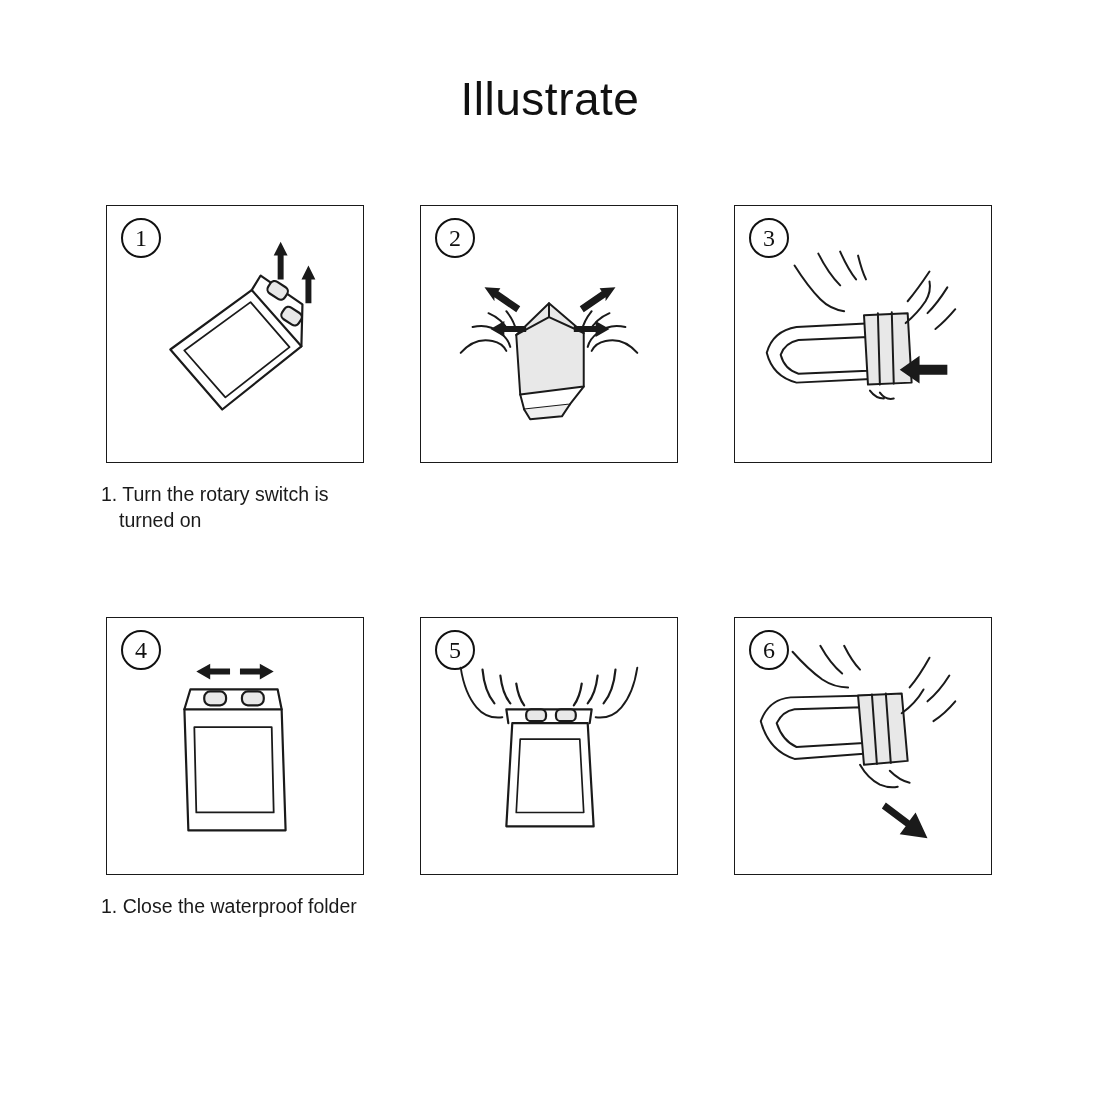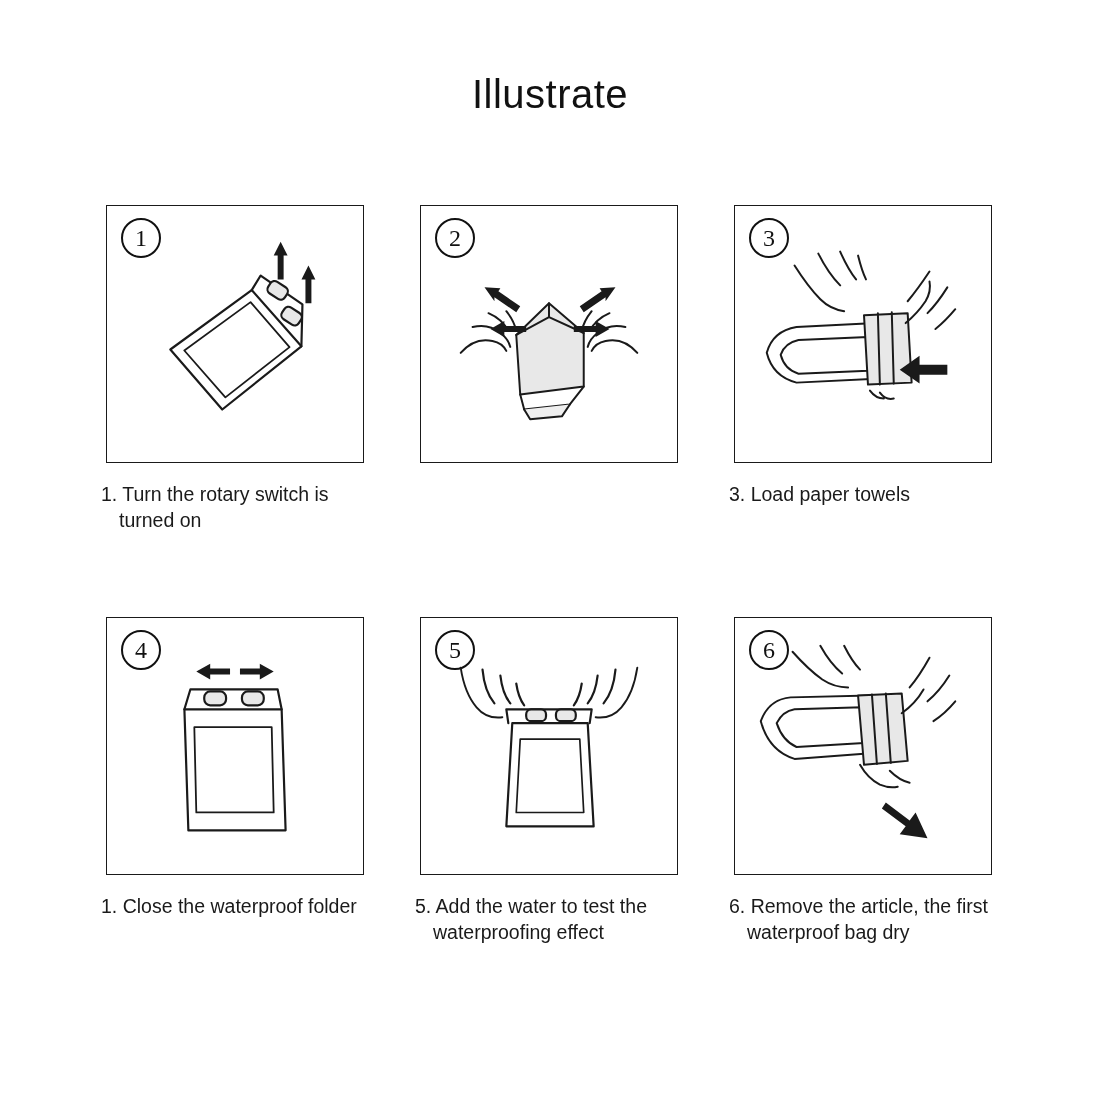--- a/index.html
+++ b/index.html
@@ -10,21 +10,21 @@
   body {
     width: 1100px;
     height: 1100px;
     font-family: "Liberation Sans", sans-serif;
     color: #1a1a1a;
     position: relative;
     overflow: hidden;
   }
   .page-title {
     text-align: center;
-    font-size: 40px;
+    font-size: 46px;
     font-weight: 400;
     letter-spacing: 0.5px;
     margin: 0;
     padding-top: 72px;
     color: #111111;
   }
   .grid {
     position: absolute;
     top: 205px;
     left: 78px;
@@ -166,23 +166,20 @@
             <path d="M222 104 q-10 12 -20 20"></path>
             <path d="M172 118 q12 -10 20 -22 q6 -10 4 -20"></path>
             <path d="M136 186 q6 8 14 8 M146 188 q6 8 14 6"></path>
           </g>
           <g fill="#1a1a1a">
             <path d="M214 160 l-28 0 l0 -9 l-20 14 l20 14 l0 -9 l28 0 z"></path>
           </g>
         </svg>
       </div>
     </div>
-    <div class="caption">
-      <span class="hang">3. Load paper towels</span>
-    </div>
   </div>
 
   <div class="row-gap"></div>
 
   <div class="cell">
     <div class="panel">
       <div class="badge">4</div>
       <div class="art">
         <svg viewBox="0 0 258 258" xmlns="http://www.w3.org/2000/svg">
           <g fill="none" stroke="#1a1a1a" stroke-width="2.2" stroke-linejoin="round" stroke-linecap="round">
@@ -220,23 +217,20 @@
             <path d="M80 58 q2 18 10 28"></path>
             <path d="M96 66 q2 14 8 22"></path>
             <path d="M218 50 q-4 26 -16 40 q-10 12 -26 10" stroke-width="1.9"></path>
             <path d="M196 52 q-2 22 -12 34"></path>
             <path d="M178 58 q-2 18 -10 28"></path>
             <path d="M162 66 q-2 14 -8 22"></path>
           </g>
         </svg>
       </div>
     </div>
-    <div class="caption">
-      <span class="hang">5. Add the water to test the waterproofing effect</span>
-    </div>
   </div>
 
   <div class="cell">
     <div class="panel">
       <div class="badge">6</div>
       <div class="art">
         <svg viewBox="0 0 258 258" xmlns="http://www.w3.org/2000/svg">
           <g fill="none" stroke="#1a1a1a" stroke-width="2" stroke-linejoin="round" stroke-linecap="round">
             <path d="M26 104 q8 -22 30 -24 l80 -2 l4 58 l-80 6 q-26 -8 -34 -38 z" fill="#ffffff"></path>
             <path d="M42 106 q6 -12 18 -14 l68 -2 l2 36 l-68 4 q-14 -6 -20 -24 z"></path>
@@ -251,18 +245,15 @@
             <path d="M168 96 q14 -10 22 -24"></path>
             <path d="M126 148 q8 14 20 20 q10 4 18 2"></path>
             <path d="M156 154 q10 10 20 12"></path>
           </g>
           <g fill="#1a1a1a">
             <path d="M152 186 l24 18 l6 -8 l12 26 l-28 -4 l6 -8 l-24 -18 z"></path>
           </g>
         </svg>
       </div>
     </div>
-    <div class="caption">
-      <span class="hang">6. Remove the article, the first waterproof bag dry</span>
-    </div>
   </div>
 
 </div>
 
 </body></html>

